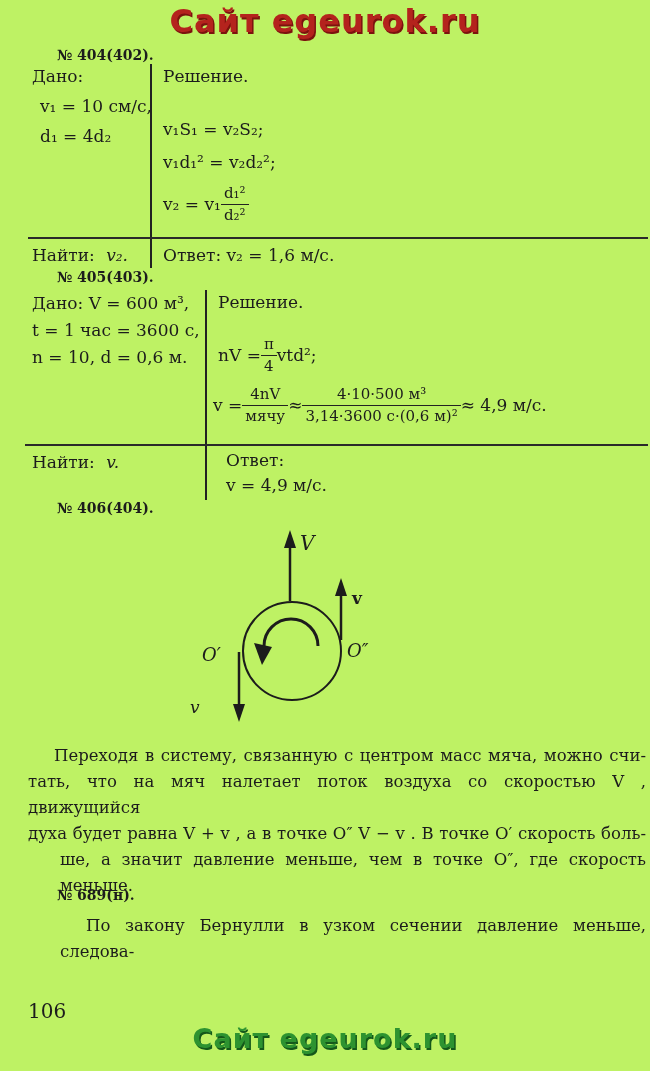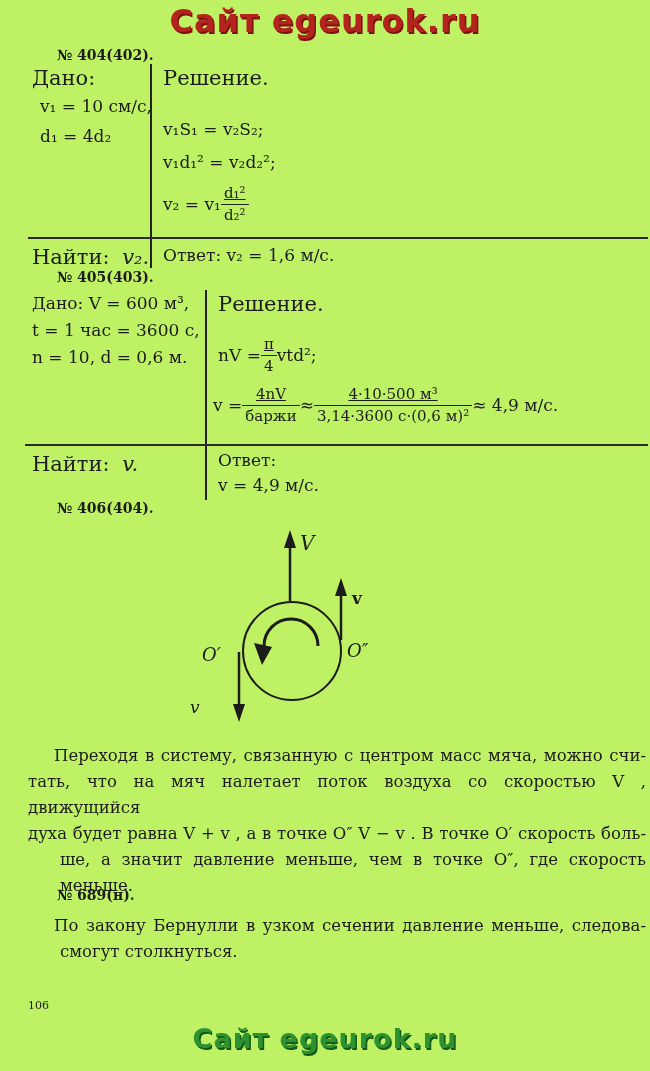--- a/index.html
+++ b/index.html
@@ -11,37 +11,37 @@
   }
   .abs {position:absolute;}
   .wm {
     position:absolute; left:0; width:100%; text-align:center;
     font-family:"DejaVu Sans","Liberation Sans",sans-serif;
     font-weight:bold; letter-spacing:1px;
   }
   .wm-top {top:2px; font-size:32px; color:#b4231d; text-shadow:1.5px 1.5px 0 #7c120e;}
   .wm-bottom {top:1023px; font-size:27px; color:#2d9330; text-shadow:1.5px 1.5px 0 #14581a;}
   .ptitle {font-weight:bold; font-size:14px; white-space:nowrap;}
-  .label {font-size:21px; white-space:nowrap;}
+  .label {font-size:17px; white-space:nowrap;}
   .mline {font-size:17px; white-space:nowrap;}
   .mval {font-style:italic;}
   .vline {background:#222; width:2px;}
   .hline {background:#2a2a2a; height:2px;}
   .given-list div {margin-bottom:10px; white-space:nowrap;}
   .eqrow {display:flex; align-items:center; white-space:nowrap;}
   .frac {display:inline-block; text-align:center; vertical-align:middle; font-size:15px; line-height:1.25;}
-  .frac .num {display:block; border-bottom:1.6px solid #222; padding:0 3px 1px;text-decoration:underline;}
+  .frac .num {display:block; border-bottom:1.6px solid #222; padding:0 3px 1px;}
   .frac .den {display:block; padding:1px 3px 0;}
   .para {position:absolute; left:28px; width:618px; font-size:16.5px; line-height:26px;}
   .para div {text-align:justify; text-align-last:justify;}
   .para div:first-of-type {text-indent:26px;}
   .para div:last-of-type {text-align-last:left;margin-left:32px;}
   .ans-list div {margin-bottom:5px; white-space:nowrap;}
   svg text {font-family:"DejaVu Serif","Liberation Serif",serif; fill:#1c1c1c;}
-  .pagenum {font-size:11px;}
+  .pagenum {font-size:20px;}
 </style>
 </head>
 <body>
 
 <div class="page">
 
   <div class="wm wm-top">Сайт egeurok.ru</div>
 
   <div class="abs ptitle" style="left:57px; top:47px;">№ 404(402).</div>
 
@@ -97,38 +97,38 @@
       <span class="num">π</span>
       <span class="den">4</span>
     </span>
     <span>vtd²;</span>
   </div>
 
   <div class="abs eqrow" style="left:213px; top:385px;">
     <span>v =</span>
     <span class="frac">
       <span class="num">4nV</span>
-      <span class="den">баржи</span>
+      <span class="den">мячу</span>
     </span>
     <span>≈</span>
     <span class="frac">
       <span class="num">4·10·500 м³</span>
       <span class="den">3,14·3600 с·(0,6 м)²</span>
     </span>
     <span>≈ 4,9 м/с.</span>
   </div>
 
   <div class="abs hline" style="left:25px; top:444px; width:623px;"></div>
 
   <div class="abs label" style="left:32px; top:452px;">
     <span>Найти:</span>
     <span class="mval" style="margin-left:6px;">v.</span>
   </div>
 
-  <div class="abs ans-list" style="left:218px; top:450px;">
+  <div class="abs ans-list" style="left:226px; top:450px;">
 
   <div class="mline">Ответ:</div>
       <div class="mline">v = 4,9 м/с.</div>
     </div>
 
   <div class="abs ptitle" style="left:57px; top:500px;">№ 406(404).</div>
 
   <svg class="abs" style="left:150px; top:520px;" width="240" height="212" viewBox="0 0 240 212">
 
     <circle cx="142" cy="131" r="49" fill="none" stroke="#1c1c1c" stroke-width="2"></circle>
@@ -158,20 +158,19 @@
       <div>тать, что на мяч налетает поток воздуха со скоростью V , движущийся</div>
       <div>духа будет равна V + v , а в точке O″ V − v . В точке O′ скорость боль-</div>
       <div>ше, а значит давление меньше, чем в точке O″, где скорость меньше.</div>
     </div>
 
   <div class="abs ptitle" style="left:57px; top:887px;">№ 689(н).</div>
 
   <div class="para" style="top:913px;">
 
   <div>По закону Бернулли в узком сечении давление меньше, следова-</div>
-      <div>смогут столкнуться.</div>
     </div>
 
   <div class="abs pagenum" style="left:28px; top:999px;">106</div>
 
   <div class="wm wm-bottom">Сайт egeurok.ru</div>
 
 </div>
 
 </body></html>

